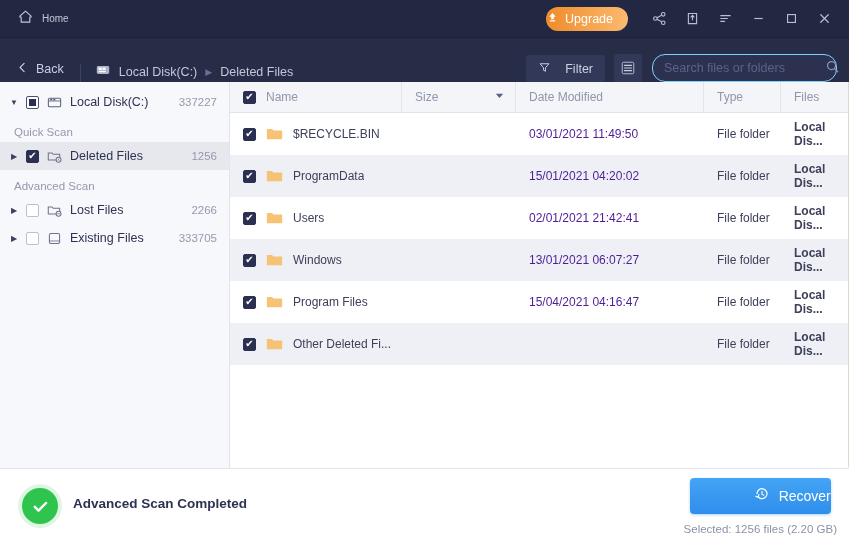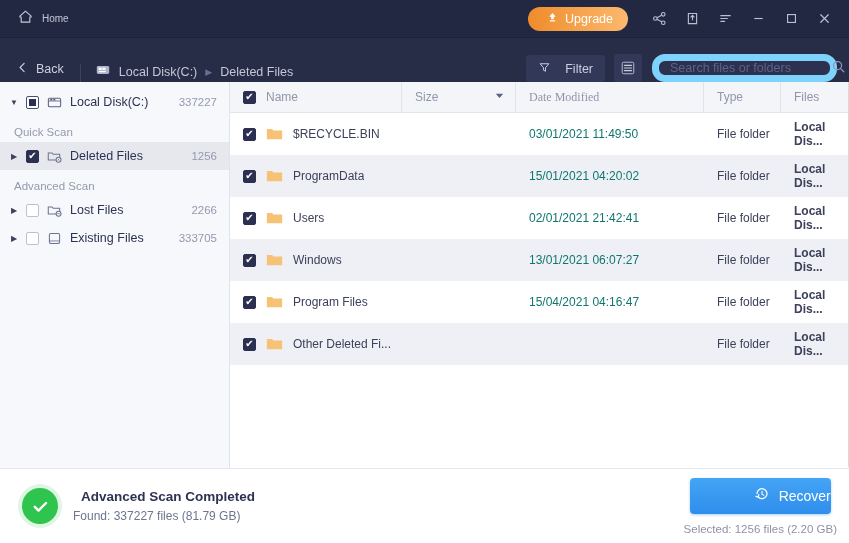--- a/index.html
+++ b/index.html
@@ -16,21 +16,21 @@
     height: 38px; background: #232842; flex: 0 0 38px;
     display: flex; align-items: center; padding: 0 10px 0 14px;
     border-bottom: 1px solid #1d2239;
   }
   .home-btn { display: flex; align-items: center; gap: 9px; cursor: pointer; padding: 4px 4px; }
   .home-label { color: #c3c7d8; font-size: 10px; }
   .tb-spacer { flex: 1; }
   .upgrade-btn {
     display: flex; align-items: center; gap: 6px;
     background: linear-gradient(to right, #ee8c2b, #fcb96f);
-    border-radius: 14px; height: 24px; padding: 0 15px 0 18px;
+    border-radius: 14px; height: 24px; padding: 0 15px 0 0;
     cursor: pointer; margin-right: 16px;
   }
   .upgrade-label { color: #ffffff; font-size: 12.5px; }
   .win-icons { display: flex; align-items: center; gap: 3px; }
   .win-icon {
     width: 30px; height: 30px; display: flex; align-items: center; justify-content: center;
     cursor: pointer; color: #b9bed2;
   }
 
   
@@ -49,21 +49,21 @@
   .filter-btn {
     display: flex; align-items: center; gap: 14px; background: #323857;
     border-radius: 3px; height: 27px; padding: 0 12px; cursor: pointer; margin-right: 9px;
   }
   .filter-label { color: #ccd0e0; font-size: 12.5px; }
   .view-btn {
     width: 28px; height: 28px; background: #323857; border-radius: 3px;
     display: flex; align-items: center; justify-content: center; cursor: pointer; margin-right: 10px;
   }
   .search-wrap {
-    width: 185px; height: 28px; background: #2c3150; border: 7px solid #7dd3fc;
+    width: 185px; height: 28px; background: #2c3150; border: 1px solid #7dd3fc;
     border-radius: 13px; display: flex; align-items: center; padding: 0 8px 0 11px;
   }
   .search-input {
     flex: 1; background: transparent; border: none; outline: none;
     color: #d6d9e6; font-size: 12.5px; font-family: "Liberation Sans", sans-serif;
   }
   .search-input::placeholder { color: #5d6387; }
 
   
   .body-area { flex: 1; display: flex; min-height: 0; background: #ffffff; }
@@ -104,48 +104,48 @@
     display: flex; height: 31px; flex: 0 0 31px; align-items: center;
     background: #f4f5f9; border-bottom: 1px solid #e2e4ed;
   }
   .th {
     font-size: 12px; color: #9195ab; display: flex; align-items: center;
     height: 100%; padding-left: 13px; border-right: 1px solid #e2e4ed;
   }
   .th:last-child { border-right: none; }
   .th-name { flex: 0 0 172px; gap: 10px; }
   .th-size { flex: 0 0 114px; justify-content: space-between; padding-right: 10px; cursor: pointer; }
-  .th-date { flex: 0 0 188px; font-family: Liberation Serif, serif; }
+  .th-date { flex: 0 0 188px; }
   .th-type { flex: 0 0 77px; }
   .th-path { flex: 1; }
   .tbody { flex: 1; overflow: hidden; position: relative; }
   .trow { display: flex; height: 42px; align-items: center; }
   .trow.alt { background: #eef0f6; }
   .td { font-size: 12px; color: #3d4159; display: flex; align-items: center; height: 100%; padding-left: 13px; }
   .td-name { flex: 0 0 172px; gap: 10px; }
   .td-size { flex: 0 0 114px; }
-  .td-date { flex: 0 0 188px; color: #0f766e; }
+  .td-date { flex: 0 0 188px; color: #4c1d95; }
   .td-type { flex: 0 0 77px; }
   .td-path { flex: 1; font-weight: bold; }
   .fname { white-space: nowrap; overflow: hidden; }
   .folder-ico { width: 17px; height: 14px; flex: 0 0 17px; }
 
   
   .footer {
     height: 75px; flex: 0 0 75px; background: #ffffff;
     border-top: 1px solid #e4e6ef;
     display: flex; align-items: center; padding: 0 12px 0 22px;
   }
   .status-wrap { display: flex; align-items: center; gap: 15px; }
   .check-circle {
     width: 36px; height: 36px; border-radius: 50%; background: #2fc44e;
     display: flex; align-items: center; justify-content: center;
     box-shadow: 0 0 0 4px rgba(47,196,78,0.16);
   }
-  .status-title { font-size: 13.5px; color: #2d3152; font-weight: bold; margin-bottom: 5px; margin-left: 8px; }
+  .status-title { font-size: 13.5px; color: #2d3152; font-weight: bold; margin-bottom: 5px; }
   .status-sub { font-size: 12px; color: #6f7490; }
   .footer-spacer { flex: 1; }
   .recover-col { display: flex; flex-direction: column; align-items: center; gap: 9px; }
   .recover-btn {
     display: flex; align-items: center; justify-content: flex-end; gap: 9px;
     width: 141px; height: 36px; border-radius: 4px; cursor: pointer;
     background: linear-gradient(to bottom, #44a4f5, #2e8eec);
     box-shadow: 0 1px 3px rgba(46,142,236,0.4);
   }
   .recover-label { color: #ffffff; font-size: 14px; }
@@ -467,21 +467,20 @@
 
   <div class="footer">
     <div class="status-wrap">
       <div class="check-circle">
         <svg width="21" height="21" viewBox="0 0 24 24" fill="none" stroke="#fff" stroke-width="2.8" stroke-linecap="round" stroke-linejoin="round">
             <path d="M5.5 12.4l4.2 4.2 8.6-8.6"></path>
           </svg>
       </div>
       <div>
         <div class="status-title">Advanced Scan Completed</div>
-        <div class="status-sub">Found: 337227 files (81.79 GB)</div>
       </div>
     </div>
 
     <div class="footer-spacer"></div>
 
     <div class="recover-col">
       <div class="recover-btn">
         <span>
           <svg width="16" height="16" viewBox="0 0 18 18" fill="none" stroke="#fff" stroke-width="1.4" stroke-linecap="round">
               <path d="M3.4 8.6a5.6 5.6 0 1 1 1.7 4"></path>

